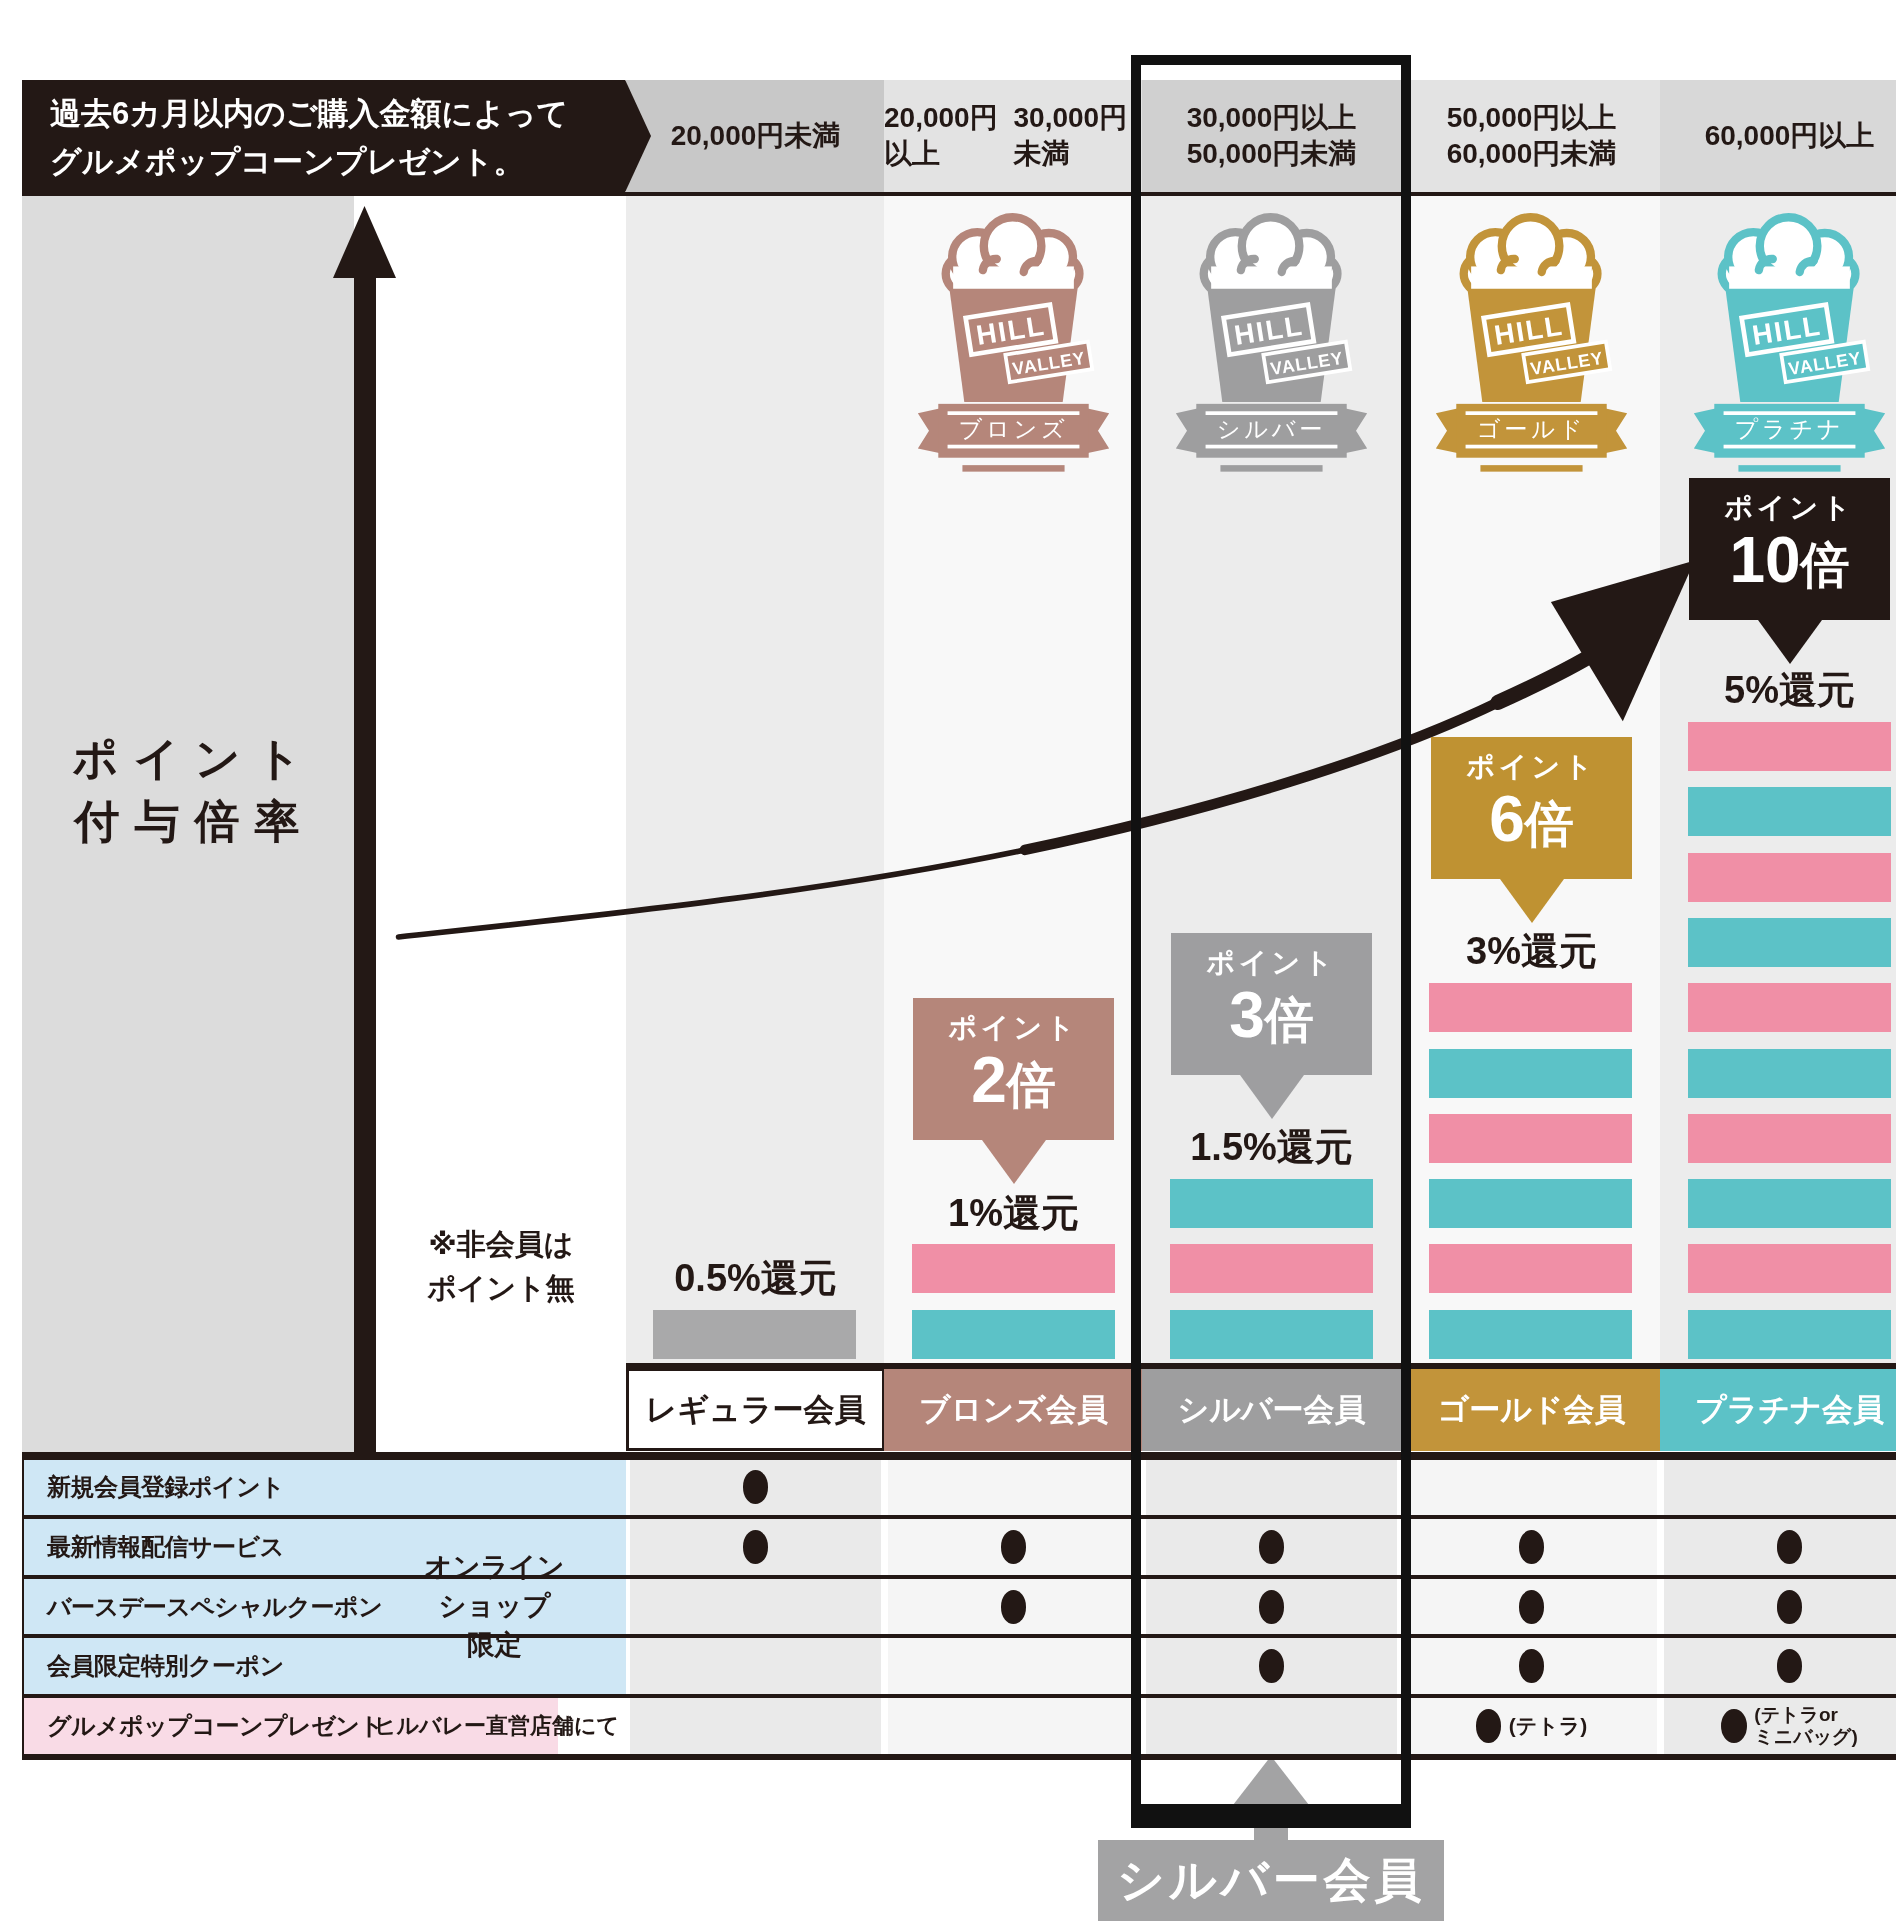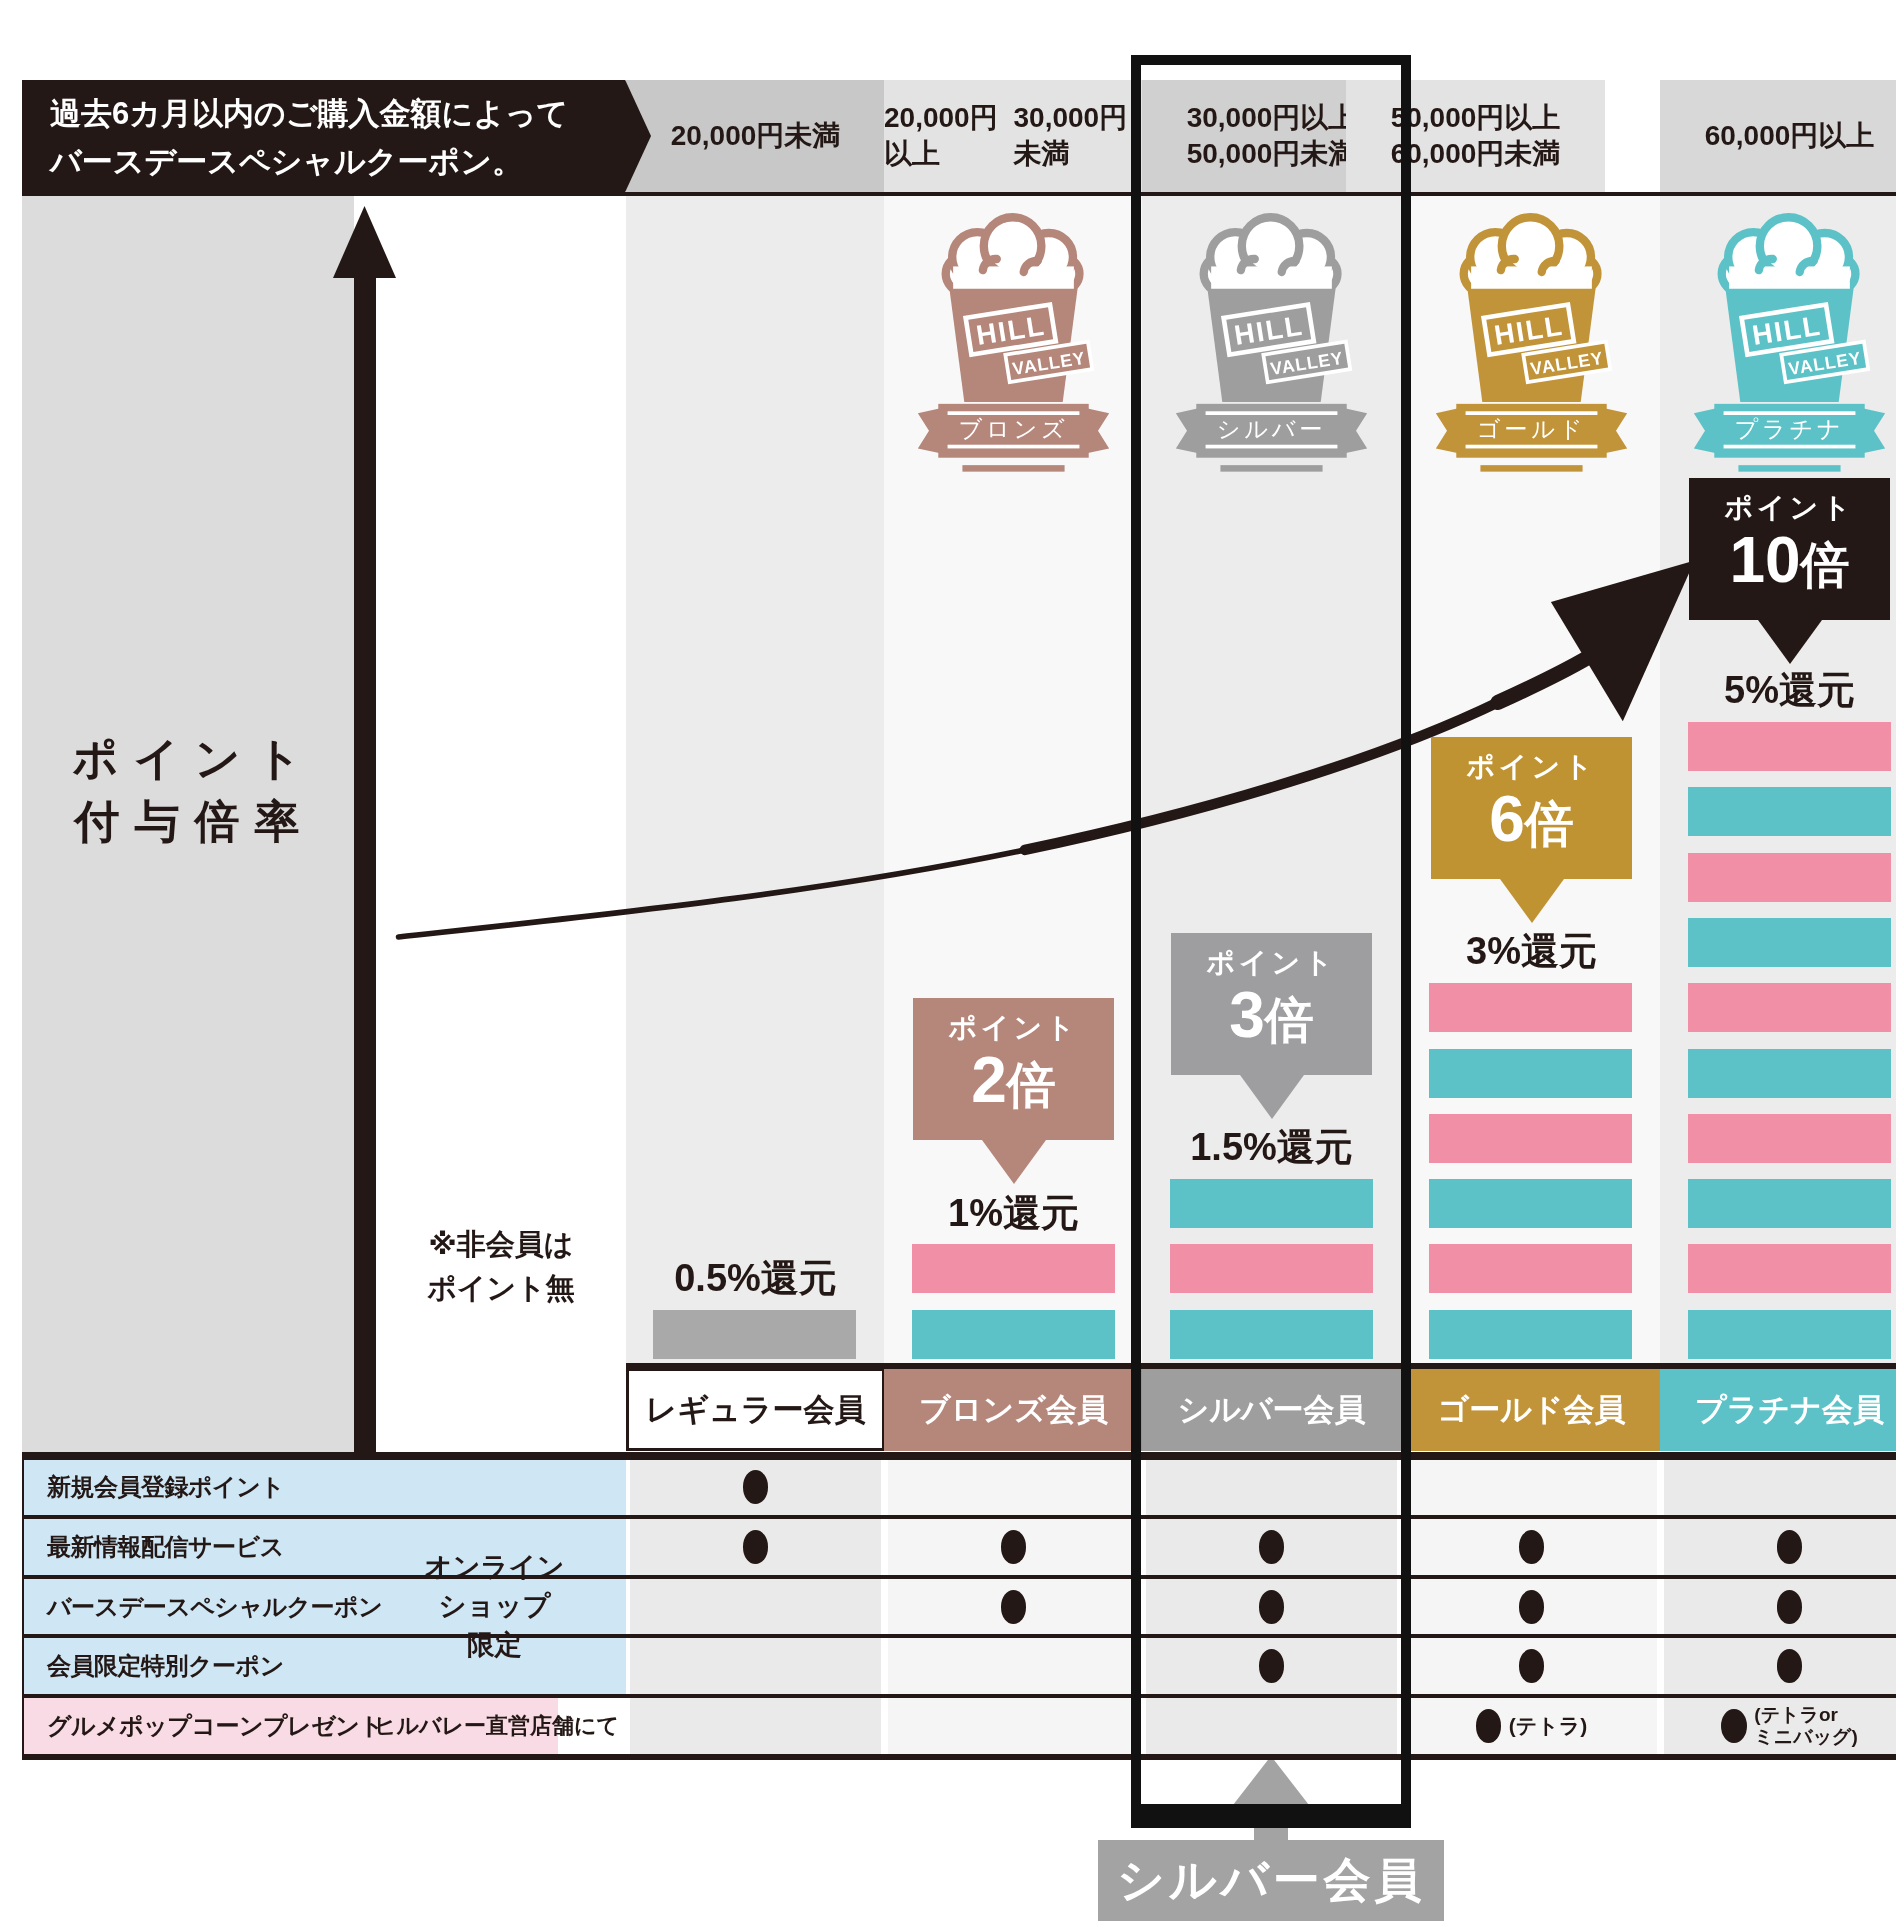--- a/index.html
+++ b/index.html
@@ -13,21 +13,21 @@
 </style>
 </head>
 <body>
 
 <div id="canvas">
 
   <div class="abs" style="left:0;top:80px;width:629px;height:112px;background:#231815;z-index:5;
               clip-path:polygon(0 0,95.9% 0,100% 50%,95.9% 100%,0 100%);
               color:#fff;font-weight:bold;font-size:31px;line-height:1.55;padding:10.4px 0 0 28px;box-sizing:border-box;">
     <div>過去6カ月以内のご購入金額によって</div>
-    <div>バースデースペシャルクーポン。</div>
+    <div>グルメポップコーンプレゼント。</div>
   </div>
 
   <div class="abs" style="left:0;top:192px;width:1896px;height:3.8px;background:#231815;z-index:4;"></div>
 
   <div class="abs" style="left:0;top:196px;width:332px;height:1260px;background:#dcdcdc;"></div>
 
   <div class="abs" style="left:332px;top:274px;width:22px;height:1181px;background:#231815;z-index:3;"></div>
   <div class="abs" style="left:311px;top:206px;width:63px;height:72px;background:#231815;z-index:3;
               clip-path:polygon(50% 0,100% 100%,0 100%);"></div>
 
@@ -167,21 +167,21 @@
          </div>
        </div>
        <div style="width:0;height:0;
          border-left:32px solid transparent;border-right:32px solid transparent;border-top:44px solid #9e9ea0;"></div>
     </div>
     <div class="abs" style="left: 1120px; top: 1124px; width: 259px; height: 47px; display: flex; align-items: center; justify-content: center; font-size: 38px; font-weight: bold; color: rgb(35, 24, 21); z-index: 3;">1.5%還元</div>
     <div class="abs" style="left: 1148px; top: 1310px; width: 203px; height: 49px; background: rgb(92, 194, 199); z-index: 3;"></div>
     <div class="abs" style="left: 1148px; top: 1244px; width: 203px; height: 49px; background: rgb(240, 143, 166); z-index: 3;"></div>
     <div class="abs" style="left: 1148px; top: 1179px; width: 203px; height: 49px; background: rgb(92, 194, 199); z-index: 3;"></div>
     <div class="abs" style="left: 1120px; top: 1368px; width: 259px; height: 83px; display: flex; align-items: center; justify-content: center; font-size: 31px; font-weight: bold; background: rgb(158, 158, 159); color: rgb(255, 255, 255); z-index: 3;">シルバー会員</div>
-    <div class="abs" style="left: 1324px; top: 80px; width: 259px; height: 112px; background: rgb(227, 227, 227); display: flex; flex-direction: column; align-items: center; justify-content: center; font-weight: bold; font-size: 28px; line-height: 1.3;">
+    <div class="abs" style="left: 1380px; top: 80px; width: 259px; height: 112px; background: rgb(227, 227, 227); display: flex; flex-direction: column; align-items: center; justify-content: center; font-weight: bold; font-size: 28px; line-height: 1.3;">
       <div>50,000円以上</div>
       <div>60,000円未満</div>
     </div>
     <div class="abs" style="left: 1380px; top: 196px; width: 259px; height: 1167px; background: rgb(248, 248, 248);"></div>
     <div class="abs" style="left: 1380px; top: 208px; width: 259px; display: flex; justify-content: center; z-index: 3;">
       <svg width="195" height="271" viewBox="0 0 210 290">
     <g fill="#fff" stroke="#c2943a" stroke-width="9">
       <circle cx="52" cy="70" r="20"></circle>
           <circle cx="158" cy="70" r="18"></circle>
       <circle cx="66" cy="52" r="27"></circle>

